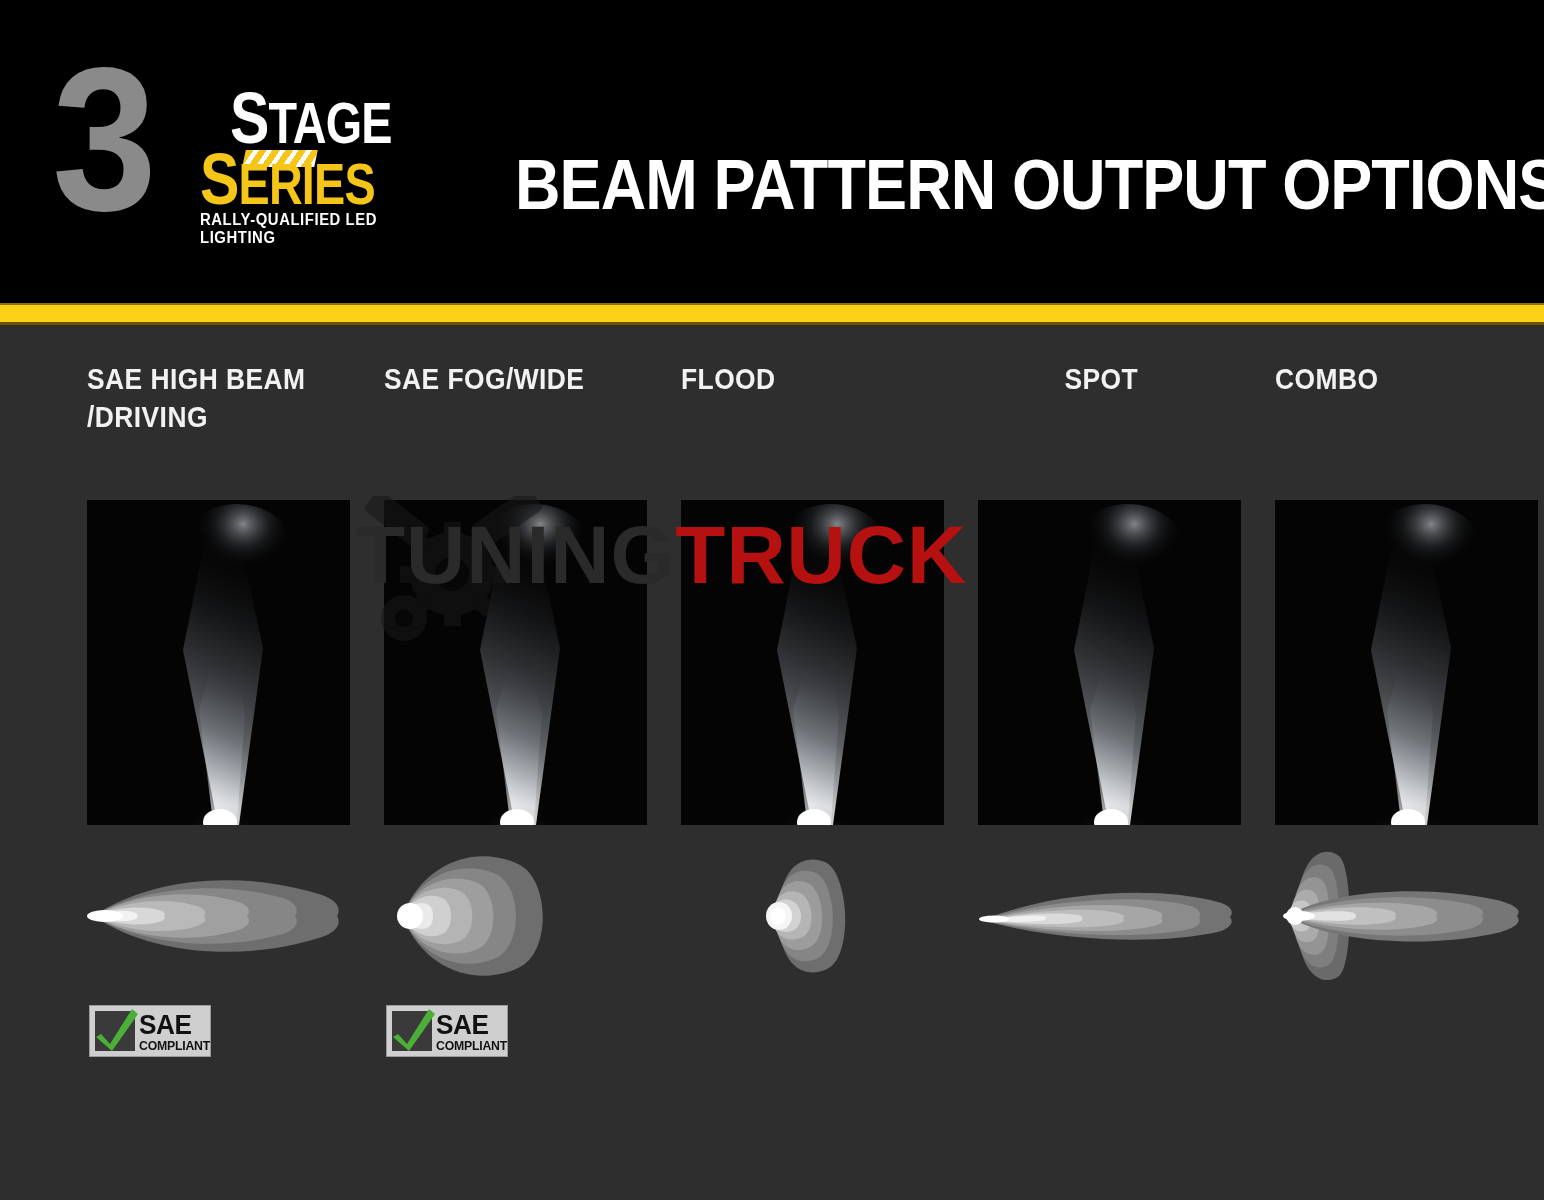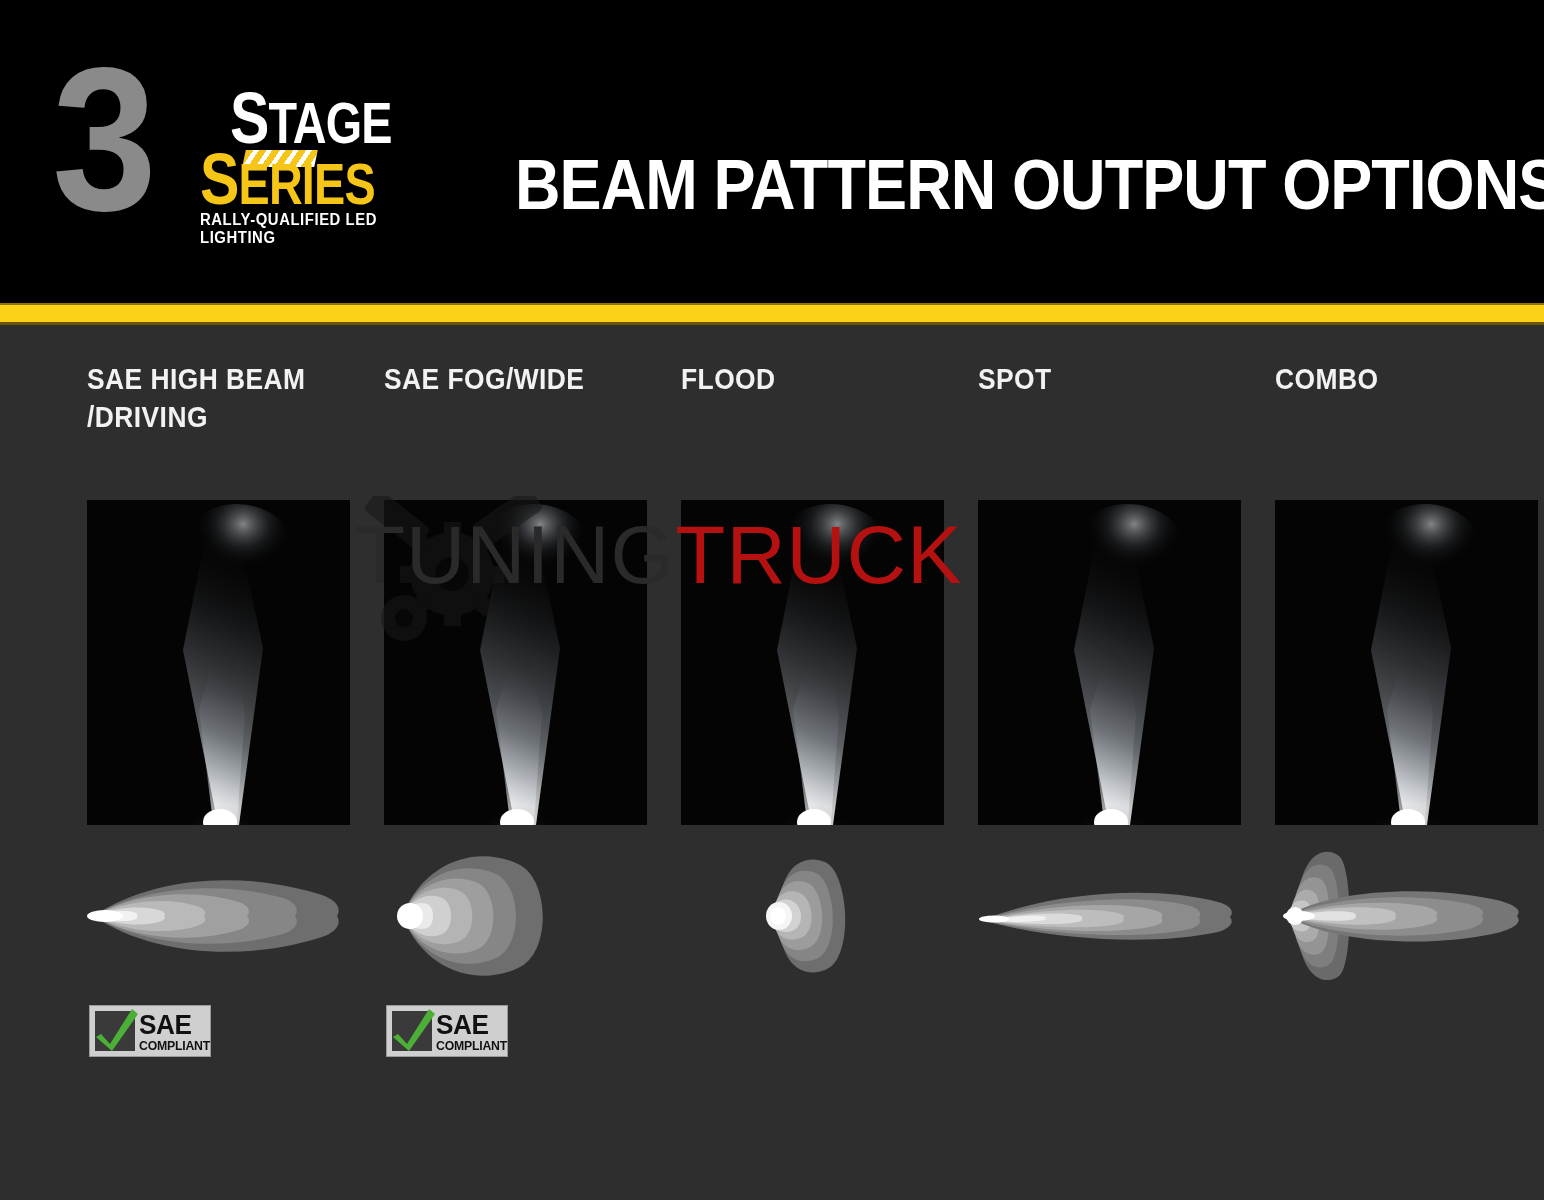--- a/index.html
+++ b/index.html
@@ -112,21 +112,21 @@
     transform:scaleX(0.98); transform-origin:left top;
   }
 
   
   .watermark {
     position:absolute; left:0; top:490px; width:1544px; height:160px;
     pointer-events:none;
   }
   .wm-text {
     position:absolute; left:355px; top:24px;
-    font-weight:normal; font-size:82px; line-height:82px;
+    font-weight:bold; font-size:82px; line-height:82px;
     letter-spacing:1px; white-space:nowrap;
     transform:scaleX(1.0); transform-origin:left top;
   }
   .wm-a { color:#2a2a2a; }
   .wm-b { color:#b51111; }
   .wm-logo { position:absolute; left:352px; top:6px; opacity:0.55; }
 </style>
 </head>
 <body>
 
@@ -301,21 +301,21 @@
       <path d="M12 66 C12 34, 31 27, 45 33 C62 41, 66 91, 45 98 C31 104, 12 98, 12 66 Z" fill="#9c9c9c"></path>
       <path d="M10 66 C10 43, 26 38, 37 43 C51 49, 54 83, 37 88 C26 92, 10 89, 10 66 Z" fill="#b5b5b5"></path>
       <path d="M8 66 C8 51, 21 47, 29 51 C40 55, 42 77, 29 81 C21 84, 8 81, 8 66 Z" fill="#d2d2d2"></path>
       <ellipse cx="16" cy="66" rx="13" ry="14" fill="#f5f5f5"></ellipse>
       <ellipse cx="15" cy="66" rx="8" ry="9" fill="#ffffff"></ellipse>
     </g>
   </svg>
         </div>
 
   </div>
-      <div class="col" style="left: 934px;">
+      <div class="col" style="left: 934px; text-align: center;">
     <div class="col-head">SPOT</div>
     <div class="photo">
   <svg width="263" height="325" viewBox="0 0 263 325">
     <defs>
       <radialGradient id="g1" cx="50%" cy="96%" r="62%">
         <stop offset="0%" stop-color="#ffffff" stop-opacity="1"></stop>
         <stop offset="12%" stop-color="#e8eef5" stop-opacity=".85"></stop>
         <stop offset="34%" stop-color="#8d97a4" stop-opacity=".38"></stop>
         <stop offset="70%" stop-color="#2a2f36" stop-opacity=".13"></stop>
         <stop offset="100%" stop-color="#000" stop-opacity="0"></stop>

